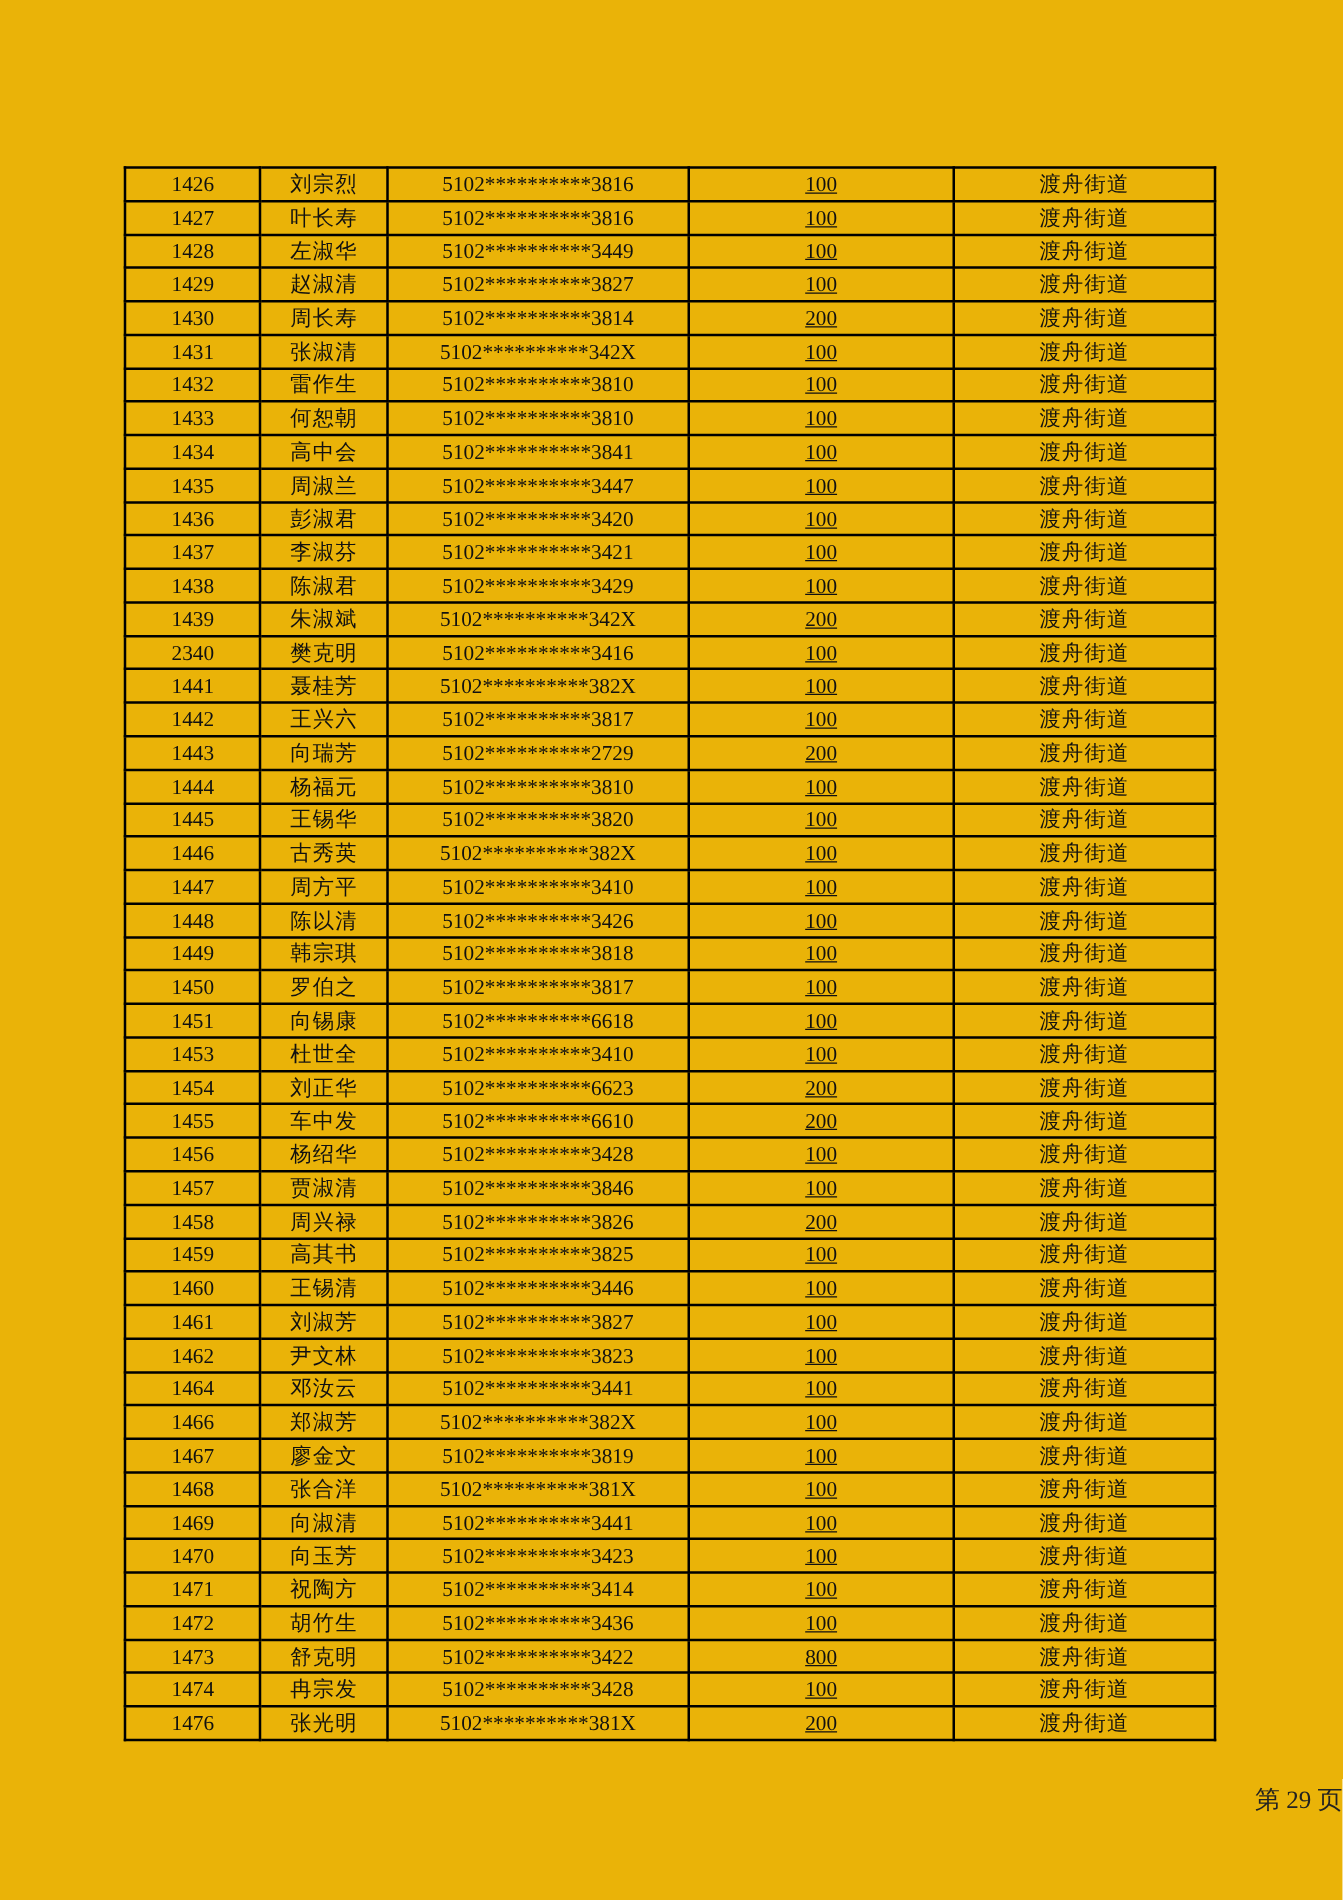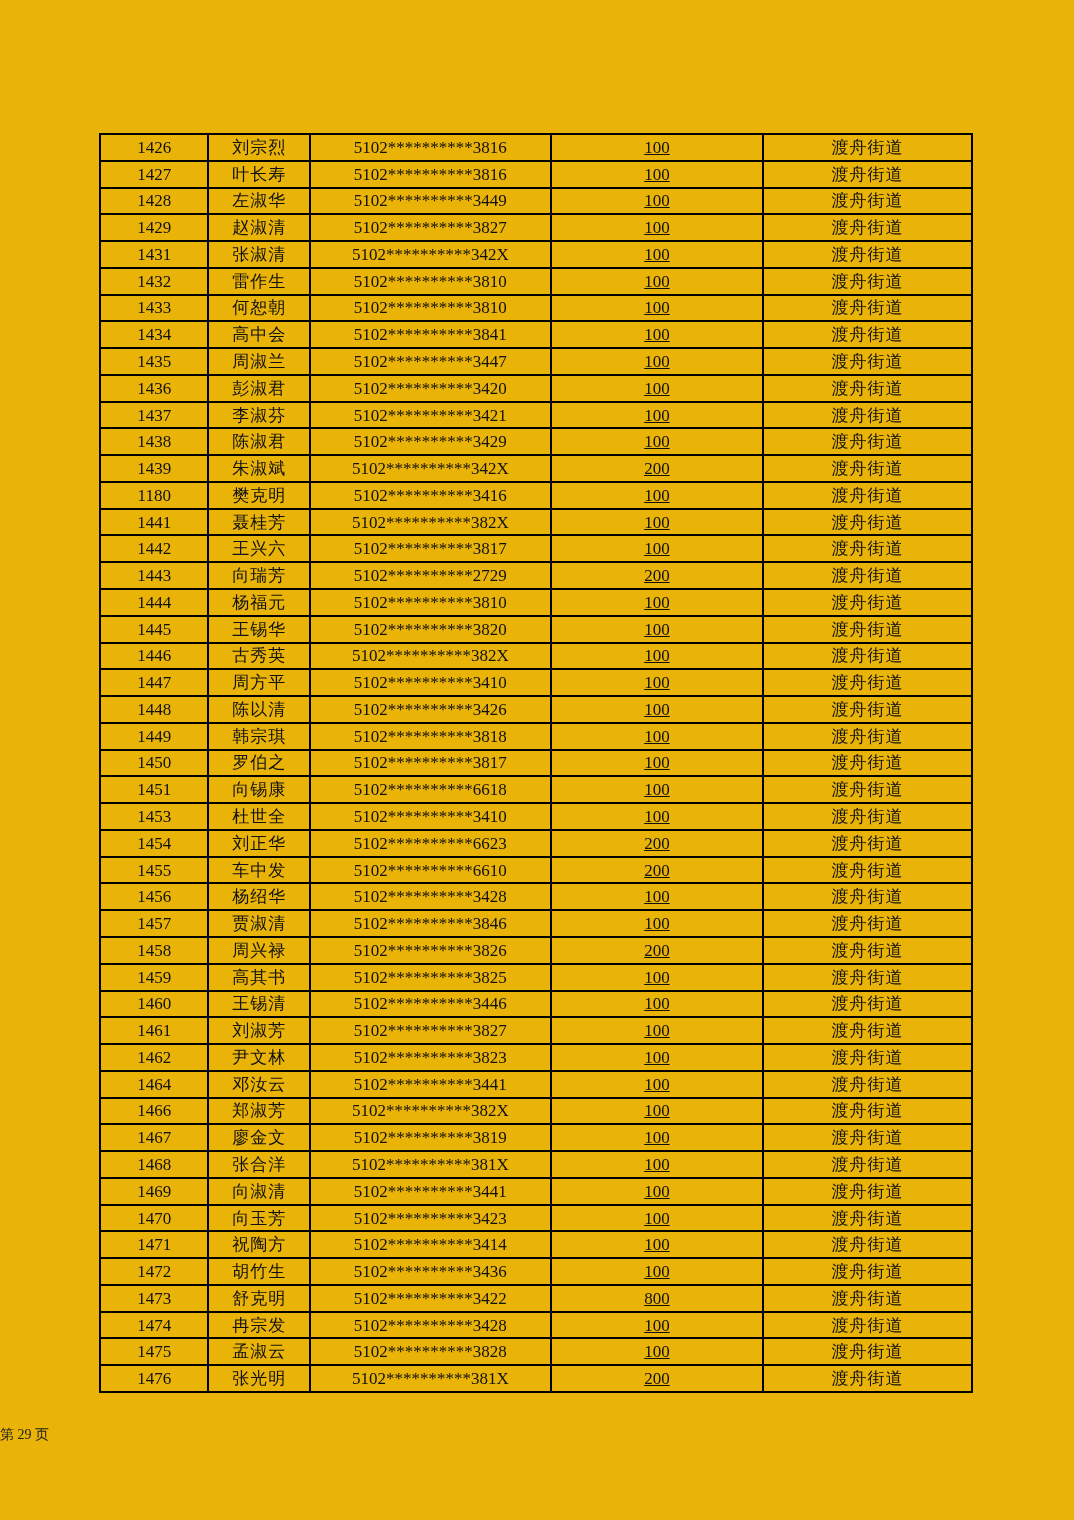--- a/index.html
+++ b/index.html
@@ -38,22 +38,22 @@
   td.c1 { width: 12.35%; }
   td.c2 { width: 11.55%; letter-spacing: 1px; }
   td.c3 { width: 27.70%; margin-top: 16px; }
   td.c4 { width: 24.40%; text-decoration: underline; }
   td.c5 { width: 24.00%; letter-spacing: 1px; }
   .footer {
     position: absolute;
     left: 0;
     top: 1426px;
     width: 100%;
-    text-align: left;
-    font-size: 14px;
+    text-align: right;
+    font-size: 20px;
     color: #222222;
   }
 </style>
 </head>
 <body>
 
 <div class="page">
 
   <table class="roster">
     <tbody>
@@ -82,20 +82,27 @@
   </tr>
 
   <tr>
     <td class="c1">1429</td>
     <td class="c2">赵淑清</td>
     <td class="c3">5102**********3827</td>
     <td class="c4">100</td>
     <td class="c5">渡舟街道</td>
   </tr>
 
+  <tr>
+    <td class="c1">1430</td>
+    <td class="c2">周长寿</td>
+    <td class="c3">5102**********3814</td>
+    <td class="c4">200</td>
+    <td class="c5">渡舟街道</td>
+  </tr>
 
   <tr>
     <td class="c1">1431</td>
     <td class="c2">张淑清</td>
     <td class="c3">5102**********342X</td>
     <td class="c4">100</td>
     <td class="c5">渡舟街道</td>
   </tr>
 
   <tr>
@@ -156,21 +163,21 @@
 
   <tr>
     <td class="c1">1439</td>
     <td class="c2">朱淑斌</td>
     <td class="c3">5102**********342X</td>
     <td class="c4">200</td>
     <td class="c5">渡舟街道</td>
   </tr>
 
   <tr>
-    <td class="c1">1180</td>
+    <td class="c1">2340</td>
     <td class="c2">樊克明</td>
     <td class="c3">5102**********3416</td>
     <td class="c4">100</td>
     <td class="c5">渡舟街道</td>
   </tr>
 
   <tr>
     <td class="c1">1441</td>
     <td class="c2">聂桂芳</td>
     <td class="c3">5102**********382X</td>
@@ -414,27 +421,20 @@
   </tr>
 
   <tr>
     <td class="c1">1474</td>
     <td class="c2">冉宗发</td>
     <td class="c3">5102**********3428</td>
     <td class="c4">100</td>
     <td class="c5">渡舟街道</td>
   </tr>
 
-  <tr>
-    <td class="c1">1475</td>
-    <td class="c2">孟淑云</td>
-    <td class="c3">5102**********3828</td>
-    <td class="c4">100</td>
-    <td class="c5">渡舟街道</td>
-  </tr>
 
   <tr>
     <td class="c1">1476</td>
     <td class="c2">张光明</td>
     <td class="c3">5102**********381X</td>
     <td class="c4">200</td>
     <td class="c5">渡舟街道</td>
   </tr>
 </tbody>
   </table>

